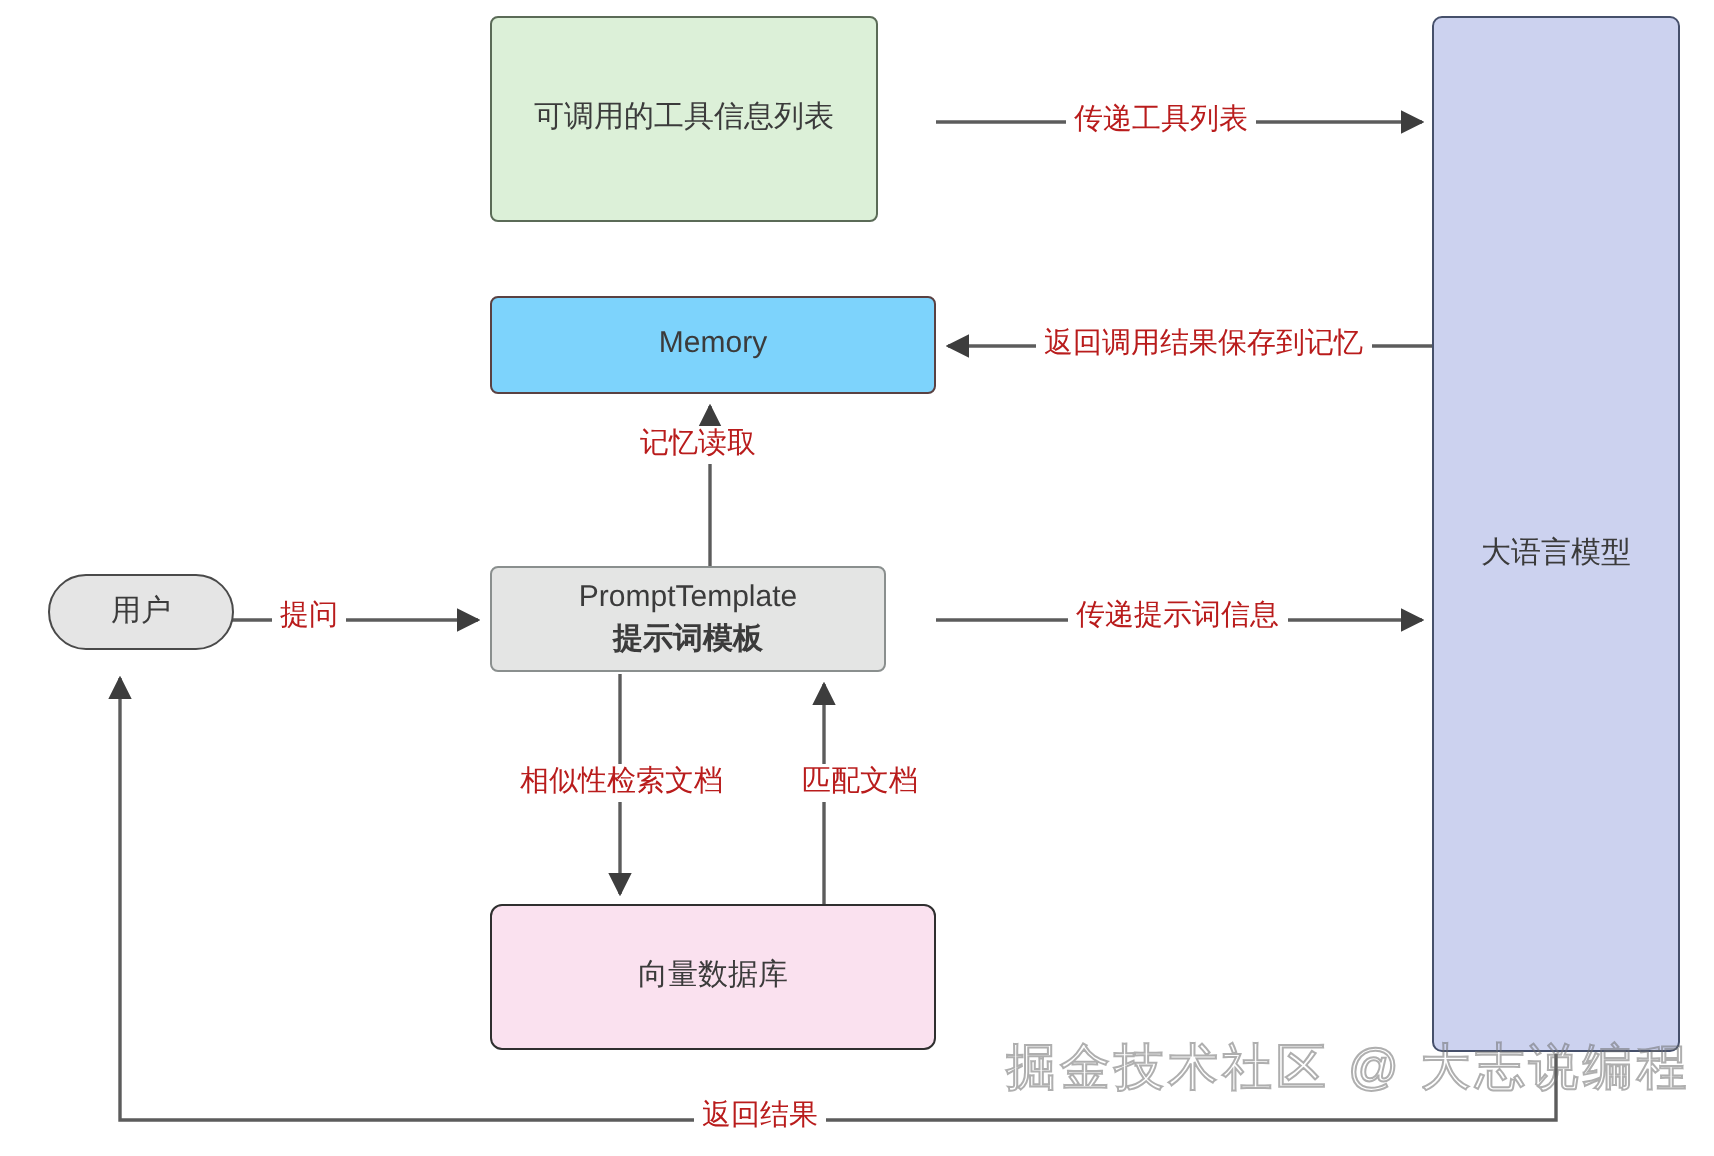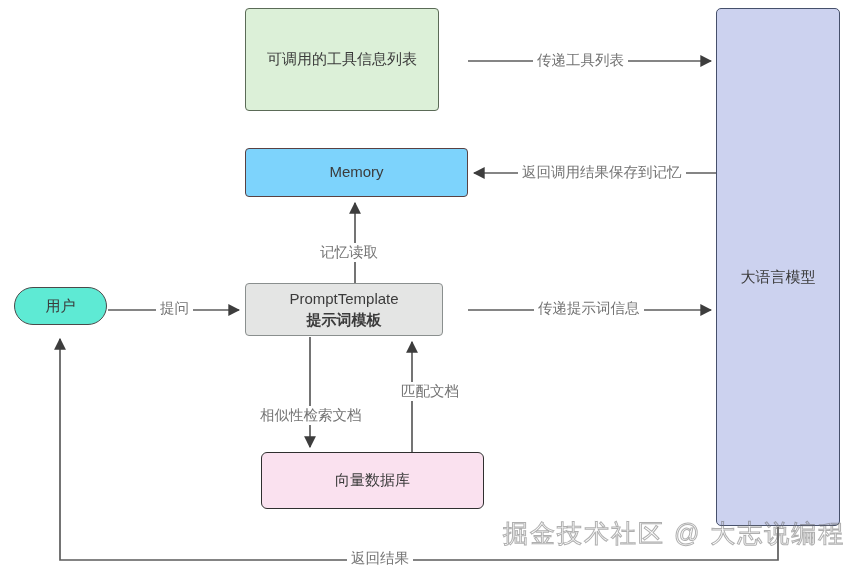--- a/index.html
+++ b/index.html
@@ -41,29 +41,28 @@
     border:1.6px solid #5a4142;
     border-radius:4px;
   }
   #node-prompt{
     left:245px; top:283px; width:198px; height:53px;
     background:#e4e5e4;
     border:1.6px solid #8a8f8e;
     border-radius:4px;
   }
   #node-vectordb{
-    left:245px; top:452px; width:223px; height:57px;
+    left:245px; top:452px; width:223px; height:73px;
     background:#fae1ef;
     border:1.6px solid #2f2f2f;
     border-radius:6px;
-    margin-left:16px;
   }
   #node-user{
-    left:14px; top:287px; width:93px; height:38px;
-    background:#5eead4;
+    left:24px; top:287px; width:93px; height:38px;
+    background:#e5e5e5;
     border:1.6px solid #4a4a4a;
     border-radius:23px;
   }
   #node-llm{
     left:716px; top:8px; width:124px; height:518px;
     background:#ccd2ef;
     border:1.6px solid #46506b;
     border-radius:5px;
     align-items:flex-end;
     justify-content:center;
@@ -78,21 +77,21 @@
   svg#wires{
     position:absolute;
     left:0; top:0;
     width:857px; height:578px;
     z-index:1;
   }
   .edge-label{
     position:absolute;
     z-index:2;
     background:#ffffff;
-    color:#737373;
+    color:#b91c1c;
     font-size:14.5px;
     white-space:nowrap;
     padding:1px 4px;
     line-height:1.2;
   }
   #watermark{
     position:absolute;
     left:503px;
     top:517px;
     z-index:4;
@@ -157,27 +156,27 @@
   </div>
 
   <div class="node" id="node-llm">
     <span class="lines">大语言模型</span>
   </div>
 
   <div class="edge-label" style="left:533px;top:51px;">传递工具列表</div>
 
   <div class="edge-label" style="left:518px;top:163px;">返回调用结果保存到记忆</div>
 
-  <div class="edge-label" style="left:316px;top:243px;">记忆读取</div>
+  <div class="edge-label" style="left:316px;top:213px;">记忆读取</div>
 
-  <div class="edge-label" style="left:156px;top:299px;">提问</div>
+  <div class="edge-label" style="left:136px;top:299px;">提问</div>
 
   <div class="edge-label" style="left:534px;top:299px;">传递提示词信息</div>
 
-  <div class="edge-label" style="left:256px;top:382px;margin-top:24px;">相似性检索文档</div>
+  <div class="edge-label" style="left:256px;top:382px;">相似性检索文档</div>
 
   <div class="edge-label" style="left:381px;top:382px;margin-left:16px;">匹配文档</div>
 
   <div class="edge-label" style="left:347px;top:549px;font-family:Liberation Serif, serif;">返回结果</div>
 
   <div id="watermark">掘金技术社区 @ 大志说编程</div>
 
 </div>
 
 </body></html>

